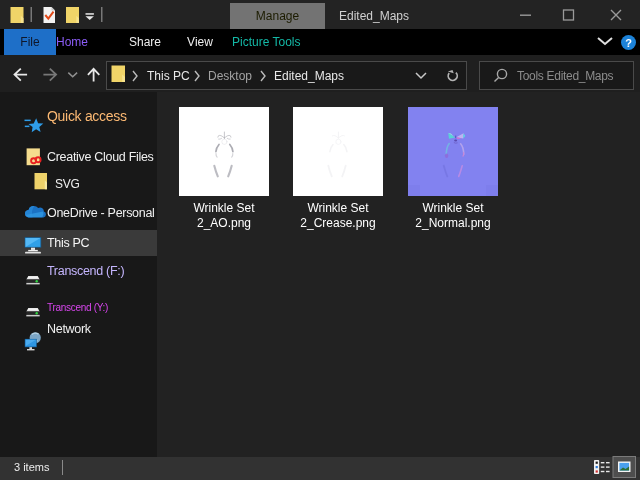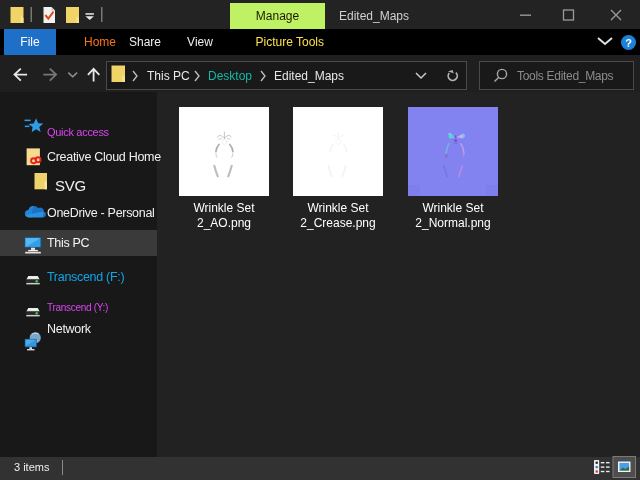--- a/index.html
+++ b/index.html
@@ -22,36 +22,36 @@
 
   <rect x="66" y="7" width="13" height="16" fill="#f0d468"></rect>
   <path d="M76.3 15.8 l2.7 2.4 v4.8 h-2.7 z" fill="#f7e38e"></path>
 
   <rect x="85.5" y="13.2" width="8.4" height="1.5" fill="#e8e8e8"></rect>
   <path d="M85.5 16.3 h8.4 l-4.2 3.8 z" fill="#e8e8e8"></path>
 
   <rect x="101" y="7" width="1.5" height="15" fill="#787878"></rect>
 </svg>
 
-<div class="abs" style="left:230px;top:3px;width:95px;height:27px;background:#bef264;color:#1c1c00;font-size:12px;text-align:center;line-height:27px">Manage</div>
+<div class="abs" style="left:230px;top:3px;width:95px;height:27px;background:#737373;color:#1c1c00;font-size:12px;text-align:center;line-height:27px">Manage</div>
 
 <div class="abs" style="left:339px;top:9px;color:#d0d0d0;font-size:12px">Edited_Maps</div>
 
 <svg class="abs" style="left:490px;top:0" width="150" height="30" viewBox="0 0 150 30">
   <rect x="30" y="14.5" width="11" height="1.4" fill="#9a9a9a"></rect>
   <rect x="73.5" y="10" width="10" height="10" fill="none" stroke="#9a9a9a" stroke-width="1.3"></rect>
   <path d="M121 10 l10 10 M131 10 l-10 10" stroke="#9a9a9a" stroke-width="1.4"></path>
 </svg>
 
 <div class="abs" style="left:0;top:29px;width:640px;height:26px;background:#000"></div>
-<div class="abs" style="left:4px;top:29px;width:52px;height:26px;background:#1e6fc8;color:#ffffff;font-size:12px;text-align:center;line-height:26px">File</div>
-<div class="abs" style="left:56px;top:29px;width:60px;height:26px;color:#f97316;font-size:12px;text-align:right;line-height:26px">Home</div>
+<div class="abs" style="left:4px;top:29px;width:52px;height:26px;background:#1e6fc8;color:#0f172a;font-size:12px;text-align:center;line-height:26px">File</div>
+<div class="abs" style="left:56px;top:29px;width:60px;height:26px;color:#8b5cf6;font-size:12px;text-align:left;line-height:26px">Home</div>
 <div class="abs" style="left:116px;top:29px;width:58px;height:42px;color:#eee;font-size:12px;text-align:center;line-height:26px">Share</div>
 <div class="abs" style="left:174px;top:29px;width:52px;height:18px;color:#eee;font-size:12px;text-align:center;line-height:26px">View</div>
-<div class="abs" style="left:232px;top:29px;width:92px;height:26px;color:#fde047;font-size:12px;text-align:right;line-height:26px">Picture Tools</div>
+<div class="abs" style="left:232px;top:29px;width:92px;height:26px;color:#14b8a6;font-size:12px;text-align:left;line-height:26px">Picture Tools</div>
 <svg class="abs" style="left:596px;top:33px" width="44" height="20" viewBox="0 0 44 20">
   <path d="M2 5 l7 6 7-6" stroke="#e0e0e0" stroke-width="2" fill="none"></path>
   <circle cx="32.5" cy="9.5" r="7.5" fill="#1c82d8"></circle>
   <text x="32.5" y="14" font-size="11" font-weight="bold" fill="#fff" text-anchor="middle" font-family="Liberation Sans,sans-serif">?</text>
 </svg>
 
 <div class="abs" style="left:0;top:55px;width:640px;height:37px;background:#1f1f1f"></div>
 <svg class="abs" style="left:0;top:55px" width="110" height="37" viewBox="0 0 110 37">
   <path d="M20.8 13.6 l-6.3 6 6.3 6 M14.5 19.6 h12.6" stroke="#e8e8e8" stroke-width="1.8" fill="none"></path>
   <path d="M49.8 13.6 l6.3 6 -6.3 6 M43.4 19.6 h12.6" stroke="#787878" stroke-width="1.8" fill="none"></path>
@@ -64,21 +64,21 @@
   <rect x="3.5" y="2.5" width="13.5" height="16.5" fill="#f0d468"></rect>
   <path d="M14.2 11.5 l2.8 2.5 v5 h-2.8 z" fill="#f7e38e"></path>
 </svg>
 <svg class="abs" style="left:130px;top:69px" width="10" height="14" viewBox="0 0 10 14">
     <path d="M3 2 l4 5 -4 5" stroke="#bbb" stroke-width="1.4" fill="none"></path>
   </svg>
 <div class="abs" style="left:147px;top:69px;color:#e8e8e8;font-size:12px">This PC</div>
 <svg class="abs" style="left:192px;top:69px" width="10" height="14" viewBox="0 0 10 14">
     <path d="M3 2 l4 5 -4 5" stroke="#bbb" stroke-width="1.4" fill="none"></path>
   </svg>
-<div class="abs" style="left:208px;top:69px;color:#14b8a6;font-size:12px">Desktop</div>
+<div class="abs" style="left:208px;top:69px;color:#a3a3a3;font-size:12px">Desktop</div>
 <svg class="abs" style="left:258px;top:69px" width="10" height="14" viewBox="0 0 10 14">
     <path d="M3 2 l4 5 -4 5" stroke="#bbb" stroke-width="1.4" fill="none"></path>
   </svg>
 <div class="abs" style="left:274px;top:69px;color:#e8e8e8;font-size:12px">Edited_Maps</div>
 <svg class="abs" style="left:412px;top:69px" width="18" height="14" viewBox="0 0 18 14">
     <path d="M4 4 l5 5 5-5" stroke="#c8c8c8" stroke-width="1.5" fill="none"></path>
   </svg>
 <svg class="abs" style="left:444px;top:68px" width="17" height="17" viewBox="0 0 17 17">
   <path d="M11.9 4.7 A4.5 4.5 0 1 1 5.2 5.1" stroke="#b4b4b4" stroke-width="1.7" fill="none"></path>
   <path d="M3.9 3.4 l4.6-1.5 1.2 3.3 z" fill="#b4b4b4"></path>
@@ -134,26 +134,26 @@
   <rect x="26.3" y="222.9" width="13.4" height="1.5" fill="#cccccc"></rect>
 
   <circle cx="35.2" cy="245.8" r="5.6" fill="#7ca6c6"></circle>
   <path d="M32 242.5 q2.5-2.5 6.5-.5 M31.5 248 q3 2 6 .5" stroke="#b6d2e2" stroke-width="1.4" fill="none"></path>
   <rect x="24.8" y="246.9" width="12" height="8.3" fill="#1a6aaa"></rect>
   <rect x="25.6" y="247.7" width="10.4" height="6.7" fill="#2f96e2"></rect>
   <path d="M25.6 247.7 h10.4 l-10.4 6.2 z" fill="#4cabee"></path>
   <rect x="29.4" y="255.2" width="2.6" height="1.8" fill="#d8d8d8"></rect>
   <rect x="27" y="257" width="7.5" height="1.4" fill="#d8d8d8"></rect>
 </svg>
-<div class="abs" style="left:47px;top:126px;color:#d946ef;font-size:11px;letter-spacing:-.3px">Quick access</div>
-<div class="abs" style="left:47px;top:150px;color:#f0f0f0;font-size:12.5px;letter-spacing:-.3px">Creative Cloud Home</div>
-<div class="abs" style="left:55px;top:177px;color:#f0f0f0;font-size:15px;letter-spacing:-.3px">SVG</div>
+<div class="abs" style="left:47px;top:108px;color:#fdba74;font-size:14px;letter-spacing:-.3px">Quick access</div>
+<div class="abs" style="left:47px;top:150px;color:#f0f0f0;font-size:12.5px;letter-spacing:-.3px">Creative Cloud Files</div>
+<div class="abs" style="left:55px;top:177px;color:#f0f0f0;font-size:12px;letter-spacing:-.3px">SVG</div>
 <div class="abs" style="left:47px;top:206px;color:#f0f0f0;font-size:12.5px;letter-spacing:-.3px">OneDrive - Personal</div>
 <div class="abs" style="left:47px;top:236px;color:#f6f6f6;font-size:12.5px;letter-spacing:-.3px">This PC</div>
-<div class="abs" style="left:47px;top:270px;color:#0ea5e9;font-size:12.5px;letter-spacing:-.3px">Transcend (F:)</div>
+<div class="abs" style="left:47px;top:264px;color:#c4b5fd;font-size:12.5px;letter-spacing:-.3px">Transcend (F:)</div>
 <div class="abs" style="left:47px;top:302px;color:#d946ef;font-size:10px;letter-spacing:-.3px">Transcend (Y:)</div>
 <div class="abs" style="left:47px;top:322px;color:#f0f0f0;font-size:12.5px;letter-spacing:-.3px">Network</div>
 
 <div class="abs" style="left:179px;top:107px;width:90px;height:89px;background:#ffffff"></div>
 <svg class="abs" style="left:179px;top:107px" width="90" height="89" viewBox="0 0 90 89">
   <g stroke="#90909a" fill="none" stroke-linecap="round">
     <path d="M45.4 25 v6.2" stroke-width="1" opacity=".5"></path>
     <path d="M45.4 31 C43 28.8 41 27.8 39.4 28.8 l-.5 1.4" stroke-width=".9" opacity=".5"></path>
     <path d="M45.4 31 C47.8 28.8 49.8 27.8 51.4 28.8 l.5 1.4" stroke-width=".9" opacity=".5"></path>
     <path d="M42.6 31.4 q-1.6 1.2 -3 .8" stroke-width=".8" opacity=".5"></path>

